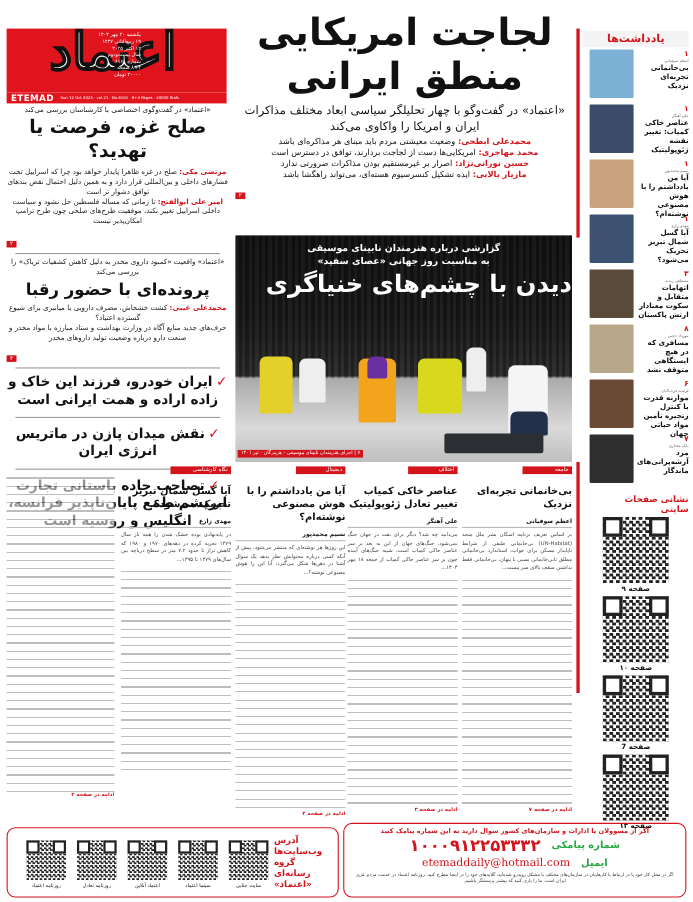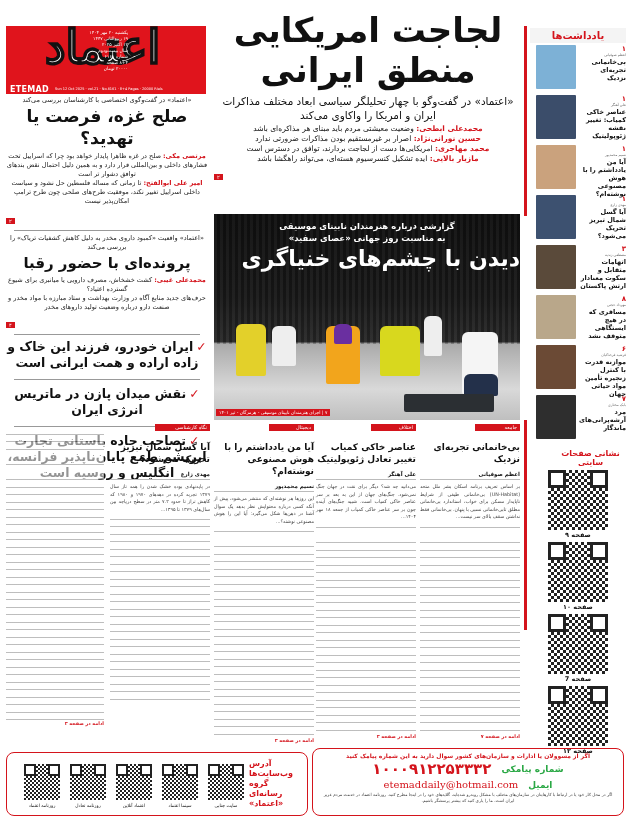--- a/index.html
+++ b/index.html
@@ -53,21 +53,21 @@
 
   
   .rightcol { left: 530px; top: 28px; width: 96px; }
   .notes-title { font-size: 10px; font-weight: bold; color: #d4141c; text-align: center; background: #f4f4f4; padding: 2px 0; }
   .note { display: flex; flex-direction: row; height: 48px; margin-top: 2px; }
   .note-text { width: 48px; text-align: right; padding-left: 2px; }
   .note-num { color: #d4141c; font-weight: bold; font-size: 7px; line-height: 8px; }
   .note-author { font-size: 3.5px; color: #666; line-height: 5px; }
   .note-head { font-size: 6.5px; font-weight: bold; line-height: 8px; }
   .note-photo { width: 40px; height: 44px; margin-right: 2px; border-radius: 1px; }
-  .qr-title { font-size: 8px; font-weight: bold; color: #d4141c; text-align: center; margin-top: 6px; margin-left: 25px; }
+  .qr-title { font-size: 8px; font-weight: bold; color: #d4141c; margin-top: 6px; margin-left: 25px; }
   .qr { width: 60px; height: 60px; margin: 3px auto 0; background:
         linear-gradient(90deg, transparent 0 0, transparent 0),
         repeating-conic-gradient(#222 0 25%, #fff 0 50%) 0 0/6px 6px; position: relative; }
   .qr::before, .qr::after { content: ""; position: absolute; width: 12px; height: 12px; border: 3px solid #222; background: #fff; }
   .qr::before { top: 0; left: 0; }
   .qr::after { top: 0; right: 0; }
   .qr-label { text-align: center; font-size: 6.5px; font-weight: bold; margin-top: 1px; }
 
   
   .box-sites { left: 6px; top: 752px; width: 302px; height: 64px; border: 1.5px solid #d4141c; border-radius: 8px; display: flex; align-items: center; padding: 0 4px; }
@@ -145,22 +145,22 @@
 
 <div class="abs redline-v"></div>
 <div class="abs center">
   <div class="main-head">
     <div>لجاجت امریکایی</div>
     <div>منطق ایرانی</div>
   </div>
   <div class="sub-head">«اعتماد» در گفت‌وگو با چهار تحلیلگر سیاسی ابعاد مختلف مذاکرات ایران و امریکا را واکاوی می‌کند</div>
   <div class="quotes">
     <div><span class="name-red">محمدعلی ابطحی:</span> <span>وضعیت معیشتی مردم باید مبنای هر مذاکره‌ای باشد</span></div>
+    <div><span class="name-red">محمد مهاجری:</span> <span>امریکایی‌ها دست از لجاجت بردارند، توافق در دسترس است</span></div>
     <div><span class="name-red">حسین نورانی‌نژاد:</span> <span>اصرار بر غیرمستقیم بودن مذاکرات ضرورتی ندارد</span></div>
-    <div><span class="name-red">محمد مهاجری:</span> <span>امریکایی‌ها دست از لجاجت بردارند، توافق در دسترس است</span></div>
     <div><span class="name-red">مازیار بالایی:</span> <span>ایده تشکیل کنسرسیوم هسته‌ای، می‌تواند راهگشا باشد</span></div>
   </div>
   <div style="text-align:left"><span class="pagetag">۲</span></div>
 </div>
 
 <div class="abs photo">
   <div class="curtain"></div>
   <div class="photo-kicker">
     <div>گزارشی درباره هنرمندان نابینای موسیقی</div>
     <div>به مناسبت روز جهانی «عصای سفید»</div>

